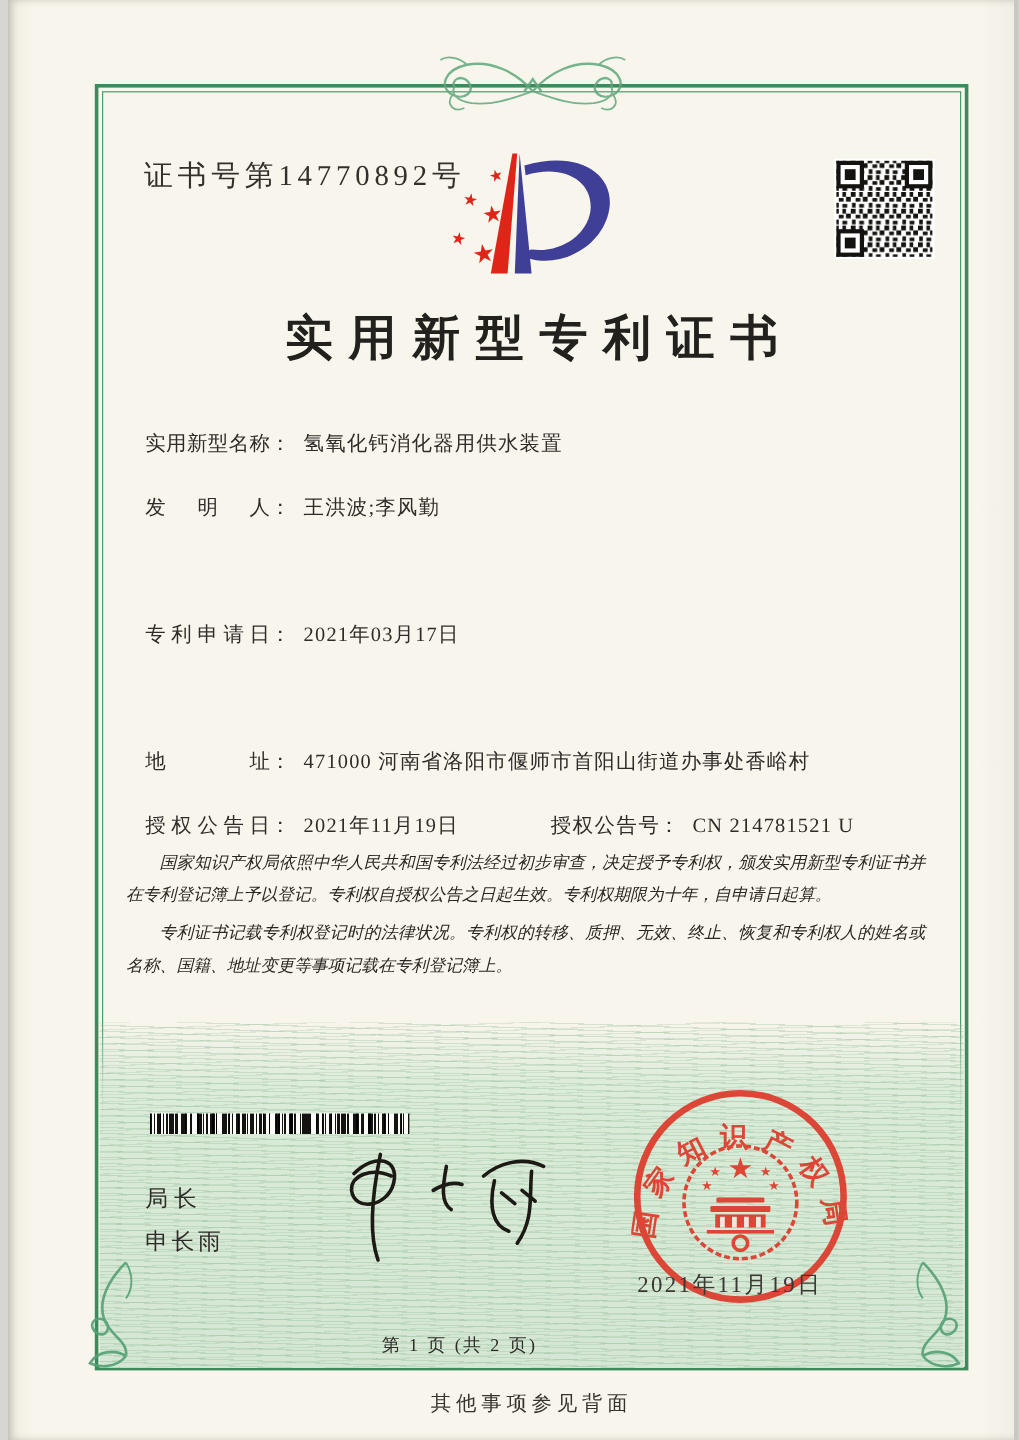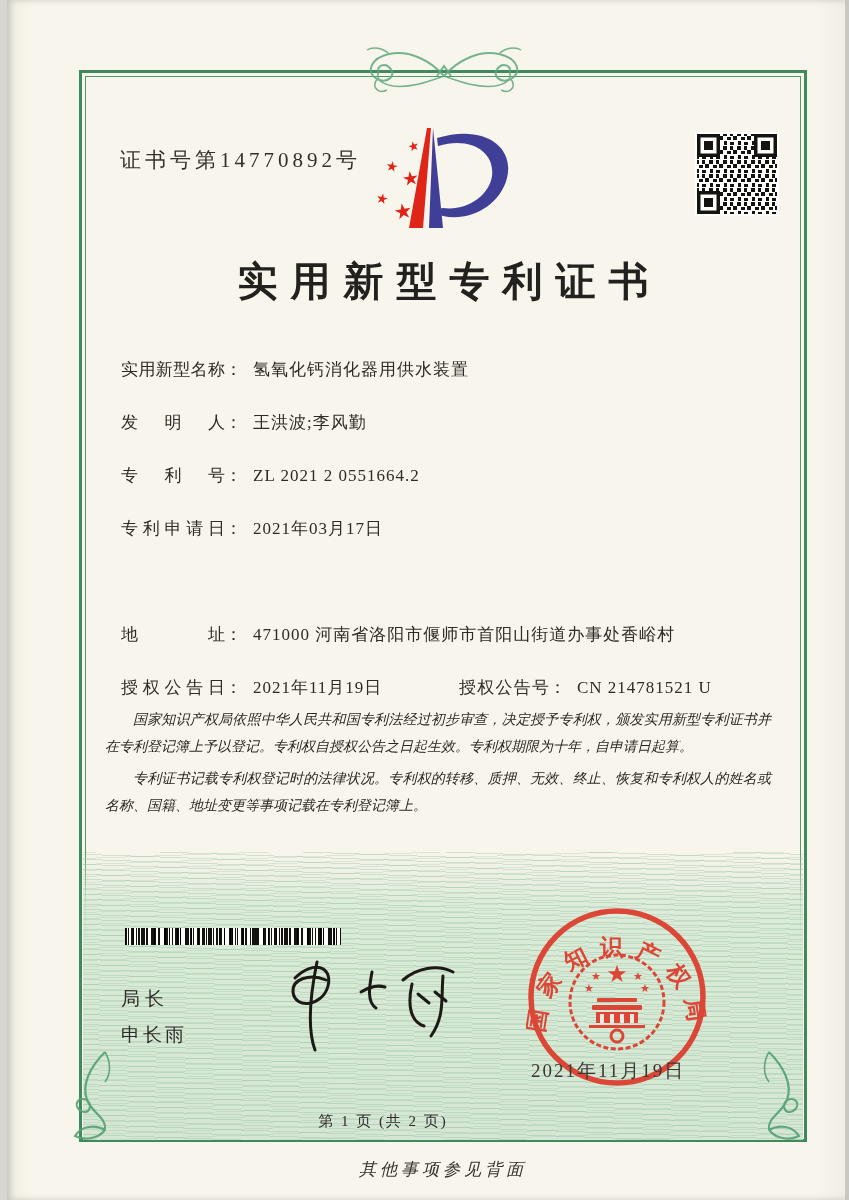--- a/index.html
+++ b/index.html
@@ -27,21 +27,21 @@
   
   .band{
     position:absolute;left:76px;top:852px;width:720px;height:288px;z-index:1;
     background:
       repeating-linear-gradient(2deg, rgba(130,180,140,.30) 0 1px, rgba(130,180,140,0) 1px 5px),
       repeating-linear-gradient(-2deg, rgba(130,180,140,.22) 0 1px, rgba(130,180,140,0) 1px 6px),
       linear-gradient(180deg, rgba(217,234,216,0) 0, rgba(217,234,216,.85) 50px, #d9ead7 95px, #d5e7d4 100%);
   }
   .content{position:absolute;left:0;top:0;width:849px;height:1200px;z-index:3;}
 
-  .cert-no{position:absolute;left:113px;top:146px;font-size:21px;letter-spacing:4px;color:#33302c;}
+  .cert-no{position:absolute;left:113px;top:130px;font-size:24px;letter-spacing:4px;color:#33302c;}
 
   .title{
     position:absolute;left:72px;top:254px;width:728px;text-align:center;
     font-size:40px;font-weight:bold;letter-spacing:13px;text-indent:13px;color:#23211e;font-family:Liberation Serif, serif;
   }
 
   .row{position:absolute;left:114px;font-size:17px;white-space:nowrap;}
   .flabel{display:inline-block;width:104px;text-align:justify;text-align-last:justify;vertical-align:bottom;}
   .colon{display:inline-block;}
   .fvalue{margin-left:11px;letter-spacing:1px;}
@@ -64,21 +64,21 @@
   }
 
   .commissioner-title{position:absolute;left:114px;top:986px;font-size:19px;letter-spacing:5px;}
   .commissioner-name{position:absolute;left:114px;top:1022px;font-size:19px;letter-spacing:3px;text-align:right;}
 
   .signature{position:absolute;left:258px;top:948px;z-index:4;}
   .seal{position:absolute;left:519px;top:906px;z-index:4;opacity:.92;}
   .seal-date{position:absolute;left:524px;top:1058px;font-size:19px;letter-spacing:2px;color:#3b3733;z-index:5;}
 
   .page-info{position:absolute;left:72px;top:1112px;width:608px;text-align:center;font-size:15px;letter-spacing:2px;z-index:3;}
-  .back-note{position:absolute;left:72px;top:1158px;width:728px;text-align:center;font-size:17px;letter-spacing:4px;font-style:italic;color:#36332e;}
+  .back-note{position:absolute;left:72px;top:1158px;width:728px;text-align:center;font-size:17px;letter-spacing:4px;color:#36332e;}
 
   .logo{position:absolute;left:352px;top:122px;}
   .qr{position:absolute;left:688px;top:132px;}
   .flourish-top{position:absolute;left:320px;top:42px;z-index:3;}
   .corner-fl{position:absolute;z-index:3;}
   .corner-left{left:60px;top:1048px;}
   .corner-right{left:748px;top:1048px;transform:scaleX(-1);}
 </style>
 </head>
 <body>
@@ -163,23 +163,20 @@
     </svg>
 
     <div class="title">实用新型专利证书</div>
 
     <div class="row" style="top:411px;">
       <span class="flabel">发明人</span><span class="colon">：</span><span class="fvalue">王洪波;李风勤</span>
     </div>
     <div class="row" style="top:358px;">
       <span class="flabel">实用新型名称</span><span class="colon">：</span><span class="fvalue">氢氧化钙消化器用供水装置</span>
     </div>
-    <div class="row" style="top:464px;">
-      <span class="flabel">专利号</span><span class="colon">：</span><span class="fvalue">ZL 2021 2 0551664.2</span>
-    </div>
     <div class="row" style="top:517px;">
       <span class="flabel">专利申请日</span><span class="colon">：</span><span class="fvalue">2021年03月17日</span>
     </div>
     <div class="row" style="top:623px;">
       <span class="flabel">地址</span><span class="colon">：</span><span class="fvalue">471000 河南省洛阳市偃师市首阳山街道办事处香峪村</span>
     </div>
     <div class="row" style="top:676px;">
       <span class="flabel">授权公告日</span><span class="colon">：</span><span class="fvalue">2021年11月19日</span>
       <span class="row2group">
         <span class="flabel2">授权公告号</span><span class="colon">：</span><span class="fvalue">CN 214781521 U</span>

